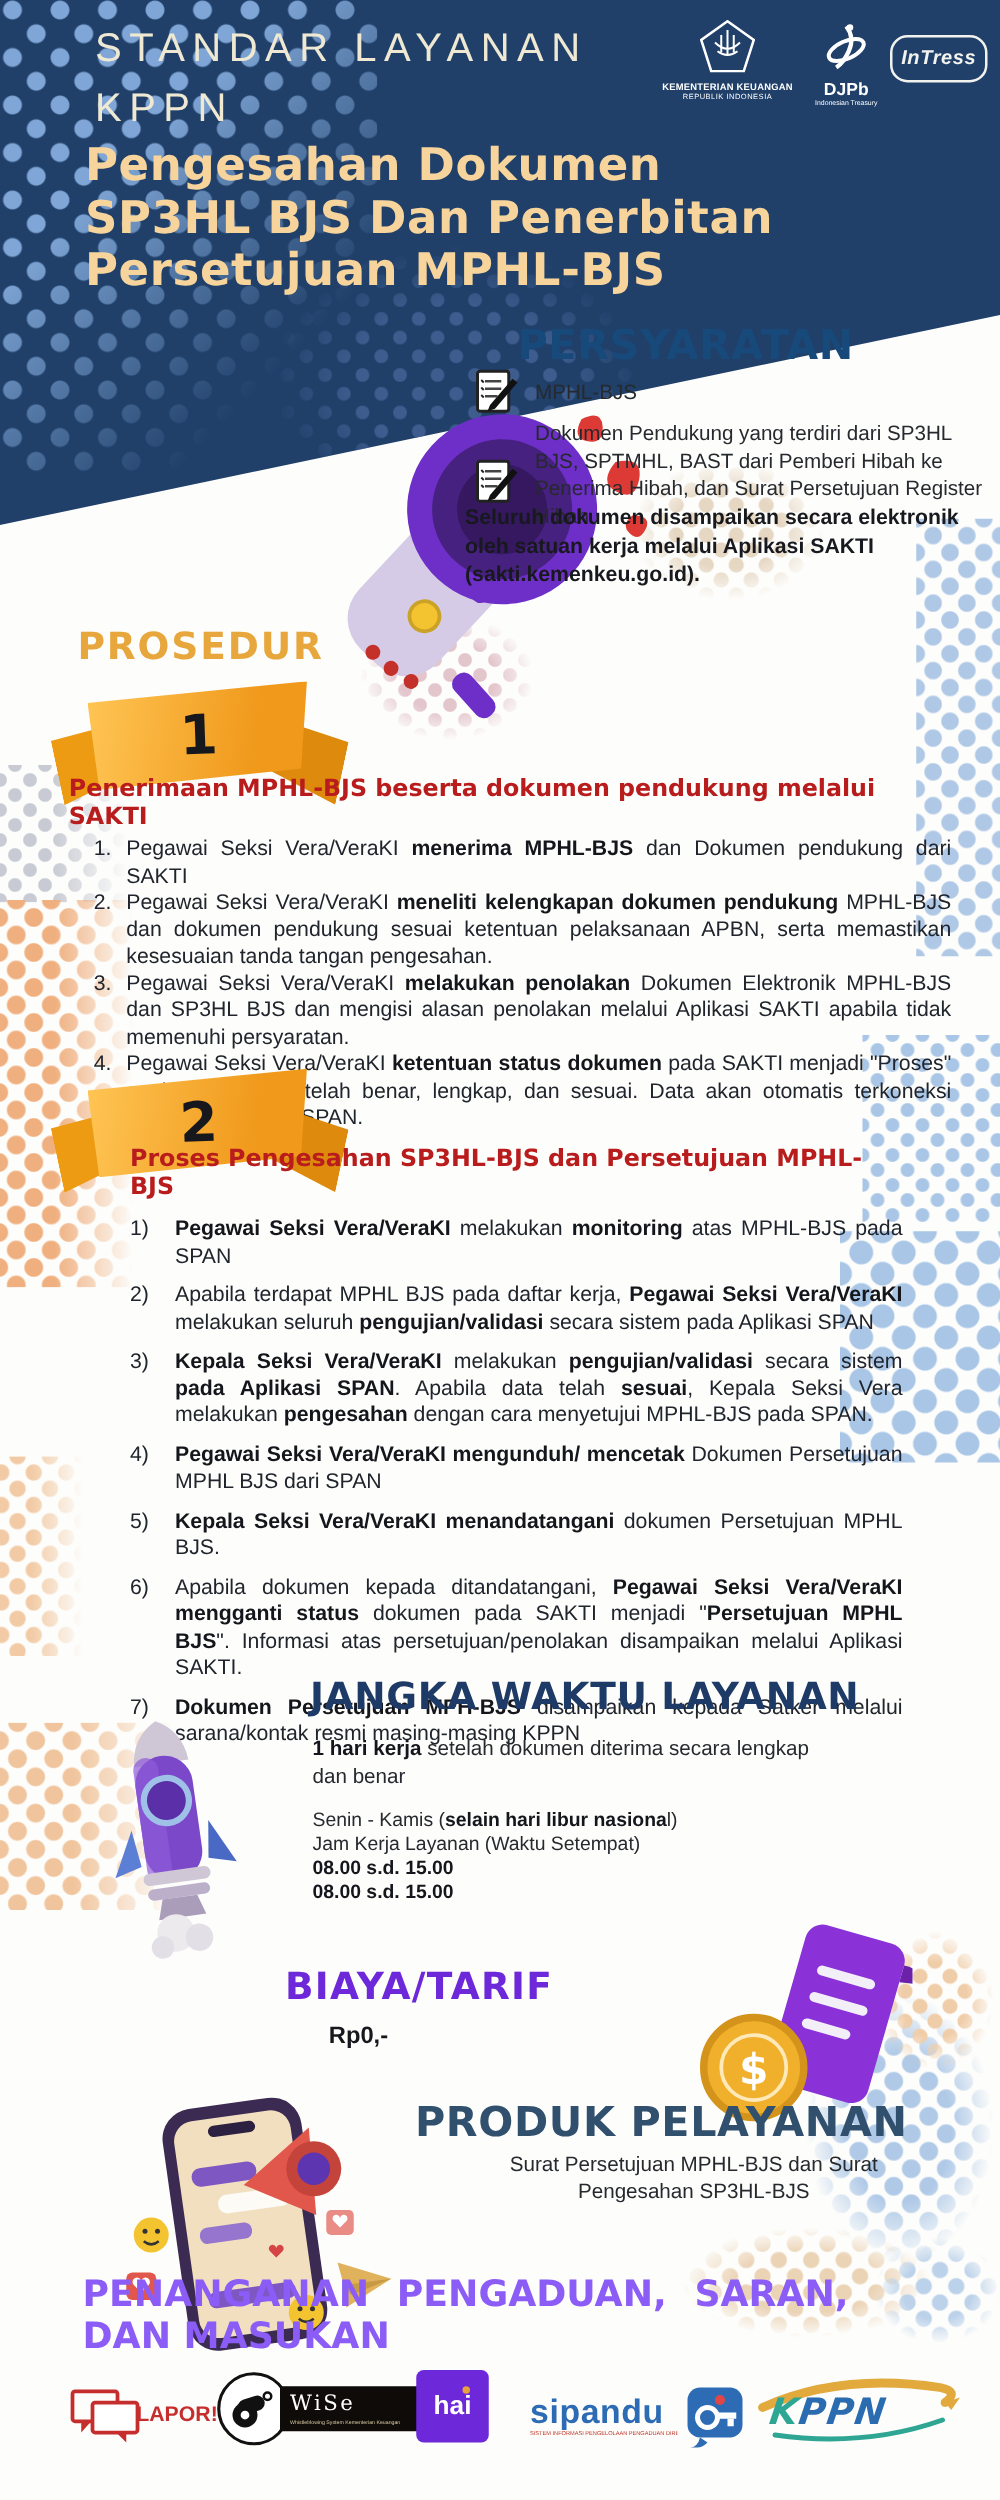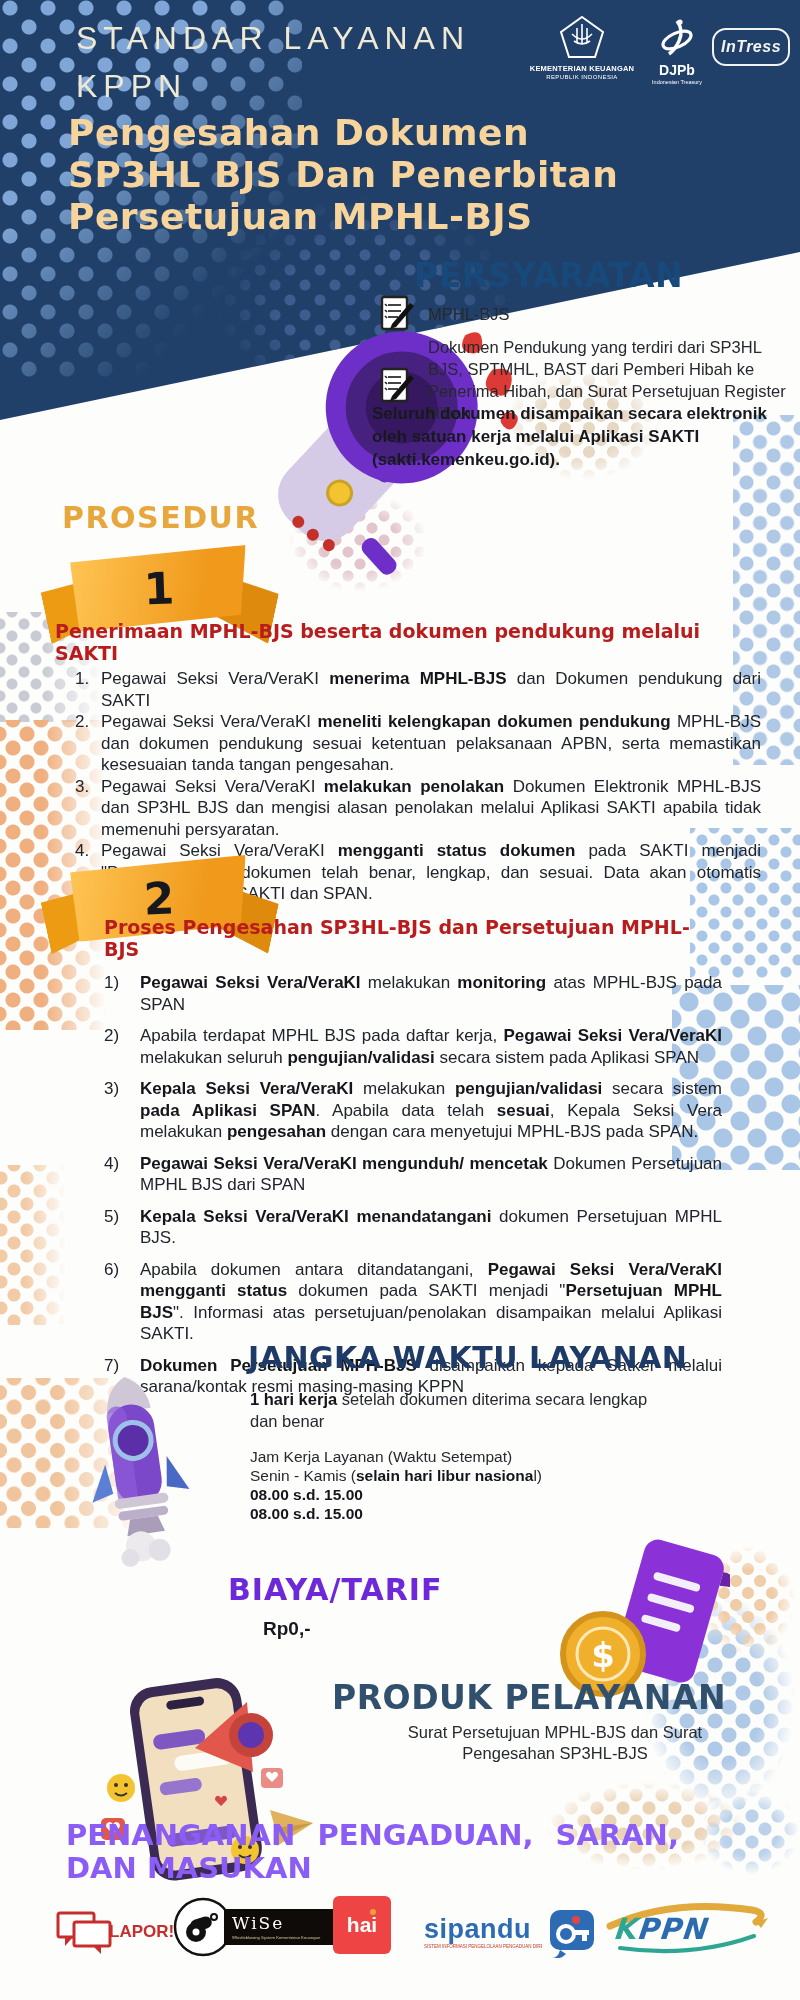--- a/index.html
+++ b/index.html
@@ -96,21 +96,21 @@
              font-weight:800;font-size:29px;}
   .pengaduan.p1{top:1818px;word-spacing:12px;}
   .pengaduan.p2{top:1851px;}
   .flogo{position:absolute;display:flex;align-items:center;}
   .lapor{left:55px;top:1908px;}
   .lapor .t{color:#C62E2E;font-weight:800;font-size:17px;margin-left:-4px;}
   .wise{left:172px;top:1896px;}
   .wise .box{background:#0E0B08;color:#fff;margin-left:-10px;padding:4px 8px 5px;width:108px;}
   .wise .box .t{font-size:17px;letter-spacing:2px;font-family:"DejaVu Serif",serif;}
   .wise .box .c{font-size:4.2px;color:#D8C9A2;margin-top:2px;white-space:nowrap;overflow:hidden;}
-  .hai{left:333px;top:1896px;width:58px;height:58px;background:#ef4444;border-radius:6px;
+  .hai{left:333px;top:1896px;width:58px;height:58px;background:#6d28d9;border-radius:6px;
        align-items:center;justify-content:center;}
   .hai .t{color:#fff;font-weight:800;font-size:21px;position:relative;}
   .hai .dot{position:absolute;right:1px;top:-4px;width:6px;height:6px;border-radius:50%;background:#E8A13C;}
   .sipandu{left:424px;top:1906px;}
   .sipandu .tw{display:flex;flex-direction:column;}
   .sipandu .t{color:#2D6CB5;font-weight:800;font-size:27px;letter-spacing:.5px;line-height:27px;}
   .sipandu .c{font-size:4.5px;color:#C0392B;margin-top:1px;white-space:nowrap;overflow:hidden;width:118px;}
   .kppn{left:602px;top:1900px;width:168px;height:58px;}
   .kppn .txt{position:absolute;left:14px;top:12px;font-family:"DejaVu Sans",sans-serif;font-weight:800;
              font-size:29px;font-style:italic;letter-spacing:1px;transform:skewX(-8deg);}
@@ -257,21 +257,21 @@
       <div class="item">
         <span class="num">2.</span>
         <span class="txt"><span>Pegawai Seksi Vera/VeraKI </span><span class="bb">meneliti kelengkapan dokumen pendukung</span><span> MPHL-BJS dan dokumen pendukung sesuai ketentuan pelaksanaan APBN, serta memastikan kesesuaian tanda tangan pengesahan.</span></span>
       </div>
       <div class="item">
         <span class="num">3.</span>
         <span class="txt"><span>Pegawai Seksi Vera/VeraKI </span><span class="bb">melakukan penolakan</span><span> Dokumen Elektronik MPHL-BJS dan SP3HL BJS dan mengisi alasan penolakan melalui Aplikasi SAKTI apabila tidak memenuhi persyaratan.</span></span>
       </div>
       <div class="item">
         <span class="num">4.</span>
-        <span class="txt"><span>Pegawai Seksi Vera/VeraKI </span><span class="bb">mengganti status dokumen</span><span> pada SAKTI menjadi "Proses" apabila dokumen telah benar, lengkap, dan sesuai. Data akan otomatis terkoneksi antara SAKTI dan SPAN.</span></span>
+        <span class="txt"><span>Pegawai Seksi Vera/VeraKI </span><span class="bb">ketentuan status dokumen</span><span> pada SAKTI menjadi "Proses" apabila dokumen telah benar, lengkap, dan sesuai. Data akan otomatis terkoneksi antara SAKTI dan SPAN.</span></span>
       </div>
     </div>
   </div>
 
   <div class="ribbon r2">
     <div class="tail-l"></div>
     <div class="tail-r"></div>
     <div class="band">
       <span>2</span>
     </div>
@@ -295,21 +295,21 @@
       <div class="item">
         <span class="num">4)</span>
         <span class="txt"><span class="bb">Pegawai Seksi Vera/VeraKI mengunduh/ mencetak</span><span> Dokumen Persetujuan MPHL BJS dari SPAN</span></span>
       </div>
       <div class="item">
         <span class="num">5)</span>
         <span class="txt"><span class="bb">Kepala Seksi Vera/VeraKI menandatangani</span><span> dokumen Persetujuan MPHL BJS.</span></span>
       </div>
       <div class="item">
         <span class="num">6)</span>
-        <span class="txt"><span>Apabila dokumen antara ditandatangani, </span><span class="bb">Pegawai Seksi Vera/VeraKI mengganti status</span><span> dokumen pada SAKTI menjadi "</span><span class="bb">Persetujuan MPHL BJS</span><span>". Informasi atas persetujuan/penolakan disampaikan melalui Aplikasi SAKTI.</span></span>
+        <span class="txt"><span>Apabila dokumen kepada ditandatangani, </span><span class="bb">Pegawai Seksi Vera/VeraKI mengganti status</span><span> dokumen pada SAKTI menjadi "</span><span class="bb">Persetujuan MPHL BJS</span><span>". Informasi atas persetujuan/penolakan disampaikan melalui Aplikasi SAKTI.</span></span>
       </div>
       <div class="item">
         <span class="num">7)</span>
         <span class="txt"><span class="bb">Dokumen Persetujuan MPH-BJS</span><span> disampaikan kepada Satker melalui sarana/kontak resmi masing-masing KPPN</span></span>
       </div>
     </div>
   </div>
 
   <div class="illus" style="left:68px;top:1368px;width:140px;height:205px;">
     <svg width="140" height="205" viewBox="0 0 140 205">
@@ -326,22 +326,22 @@
         <circle cx="62" cy="178" r="15" fill="#EDEAEE"></circle>
         <circle cx="80" cy="184" r="11" fill="#E3DFE6"></circle>
         <circle cx="50" cy="188" r="9" fill="#E3DFE6"></circle>
       </g>
     </svg>
   </div>
 
   <div class="jangka-h">JANGKA WAKTU LAYANAN</div>
   <div class="jangka-lead"><span class="bb">1 hari kerja</span><span> setelah dokumen diterima secara lengkap dan benar</span></div>
   <div class="jangka-hours">
+    <div><span>Senin - Kamis (</span><span class="bb">selain hari libur nasiona</span><span>l)</span></div>
     <div><span>Jam Kerja Layanan (Waktu Setempat)</span></div>
-    <div><span>Senin - Kamis (</span><span class="bb">selain hari libur nasiona</span><span>l)</span></div>
     <div><span class="bb">08.00 s.d. 15.00</span></div>
     <div><span class="bb">08.00 s.d. 15.00</span></div>
   </div>
 
   <div class="biaya-h">BIAYA/TARIF</div>
   <div class="biaya-v">Rp0,-</div>
 
   <div class="illus" style="left:545px;top:1536px;width:185px;height:180px;">
     <svg width="185" height="180" viewBox="0 0 185 180">
       <g transform="rotate(16 120 80)">

